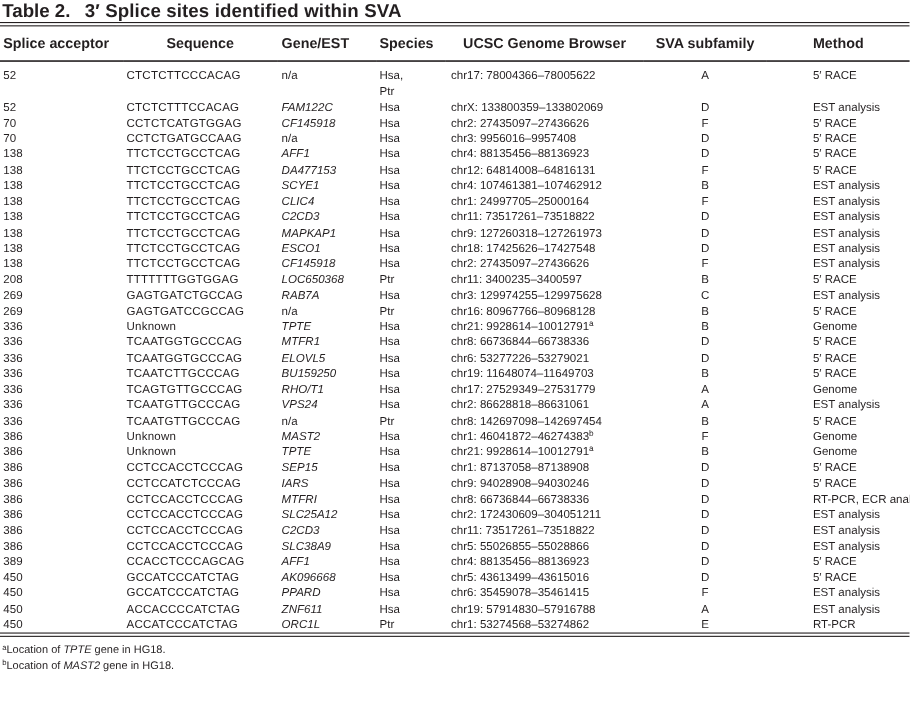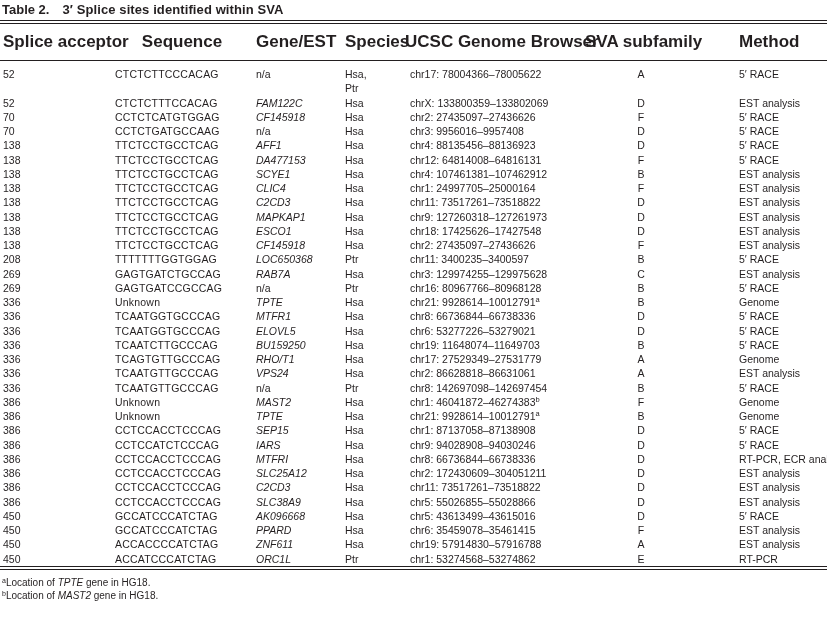--- a/index.html
+++ b/index.html
@@ -7,21 +7,21 @@
     width: 827px; height: 639px;
     background: #ffffff;
     color: #231f20;
     font-family: "Liberation Sans", sans-serif;
     overflow: hidden;
   }
   .page { width: 827px; }
 
   .title-row {
     padding: 3px 0 4px 2px;
-    font-size: 13px;
+    font-size: 17px;
     line-height: 13px;
     white-space: nowrap;
   }
   .title-label { font-weight: bold; margin-right: 13px; }
   .title-caption { font-weight: bold; letter-spacing: 0.1px; }
 
   .rule-double {
     height: 2px;
     border-top: 1.4px solid #231f20;
     border-bottom: 1px solid #231f20;
@@ -36,21 +36,21 @@
   col.c1 { width: 112px; }
   col.c2 { width: 140px; }
   col.c3 { width: 90px; }
   col.c4 { width: 63px; }
   col.c5 { width: 180px; }
   col.c6 { width: 112px; }
   col.c7 { width: 130px; }
 
   thead th {
     font-weight: bold;
-    font-size: 17px;
+    font-size: 13px;
     padding: 8px 0 8px 0;
     border-bottom: 1.8px solid #231f20;
     text-align: left;
     white-space: nowrap;
     vertical-align: bottom;
   }
   thead th.h-acceptor { padding-left: 3px; }
   thead th.h-sequence { text-align: center; }
   thead th.h-gene     { padding-left: 4px; }
   thead th.h-species  { padding-left: 3px; margin-left: 13px; }
@@ -387,20 +387,29 @@
         <tr>
           <td class="col-acceptor">386</td>
           <td class="col-sequence">CCTCCACCTCCCAG</td>
           <td class="col-gene italic">SLC38A9</td>
           <td class="col-species">Hsa</td>
           <td class="col-ucsc">chr5: 55026855–55028866</td>
           <td class="col-subfamily">D</td>
           <td class="col-method">EST analysis</td>
         </tr>
         <tr>
+          <td class="col-acceptor">389</td>
+          <td class="col-sequence">CCACCTCCCAGCAG</td>
+          <td class="col-gene italic">AFF1</td>
+          <td class="col-species">Hsa</td>
+          <td class="col-ucsc">chr4: 88135456–88136923</td>
+          <td class="col-subfamily">D</td>
+          <td class="col-method">5′ RACE</td>
+        </tr>
+        <tr>
           <td class="col-acceptor">450</td>
           <td class="col-sequence">GCCATCCCATCTAG</td>
           <td class="col-gene italic">AK096668</td>
           <td class="col-species">Hsa</td>
           <td class="col-ucsc">chr5: 43613499–43615016</td>
           <td class="col-subfamily">D</td>
           <td class="col-method">5′ RACE</td>
         </tr>
         <tr>
           <td class="col-acceptor">450</td>

